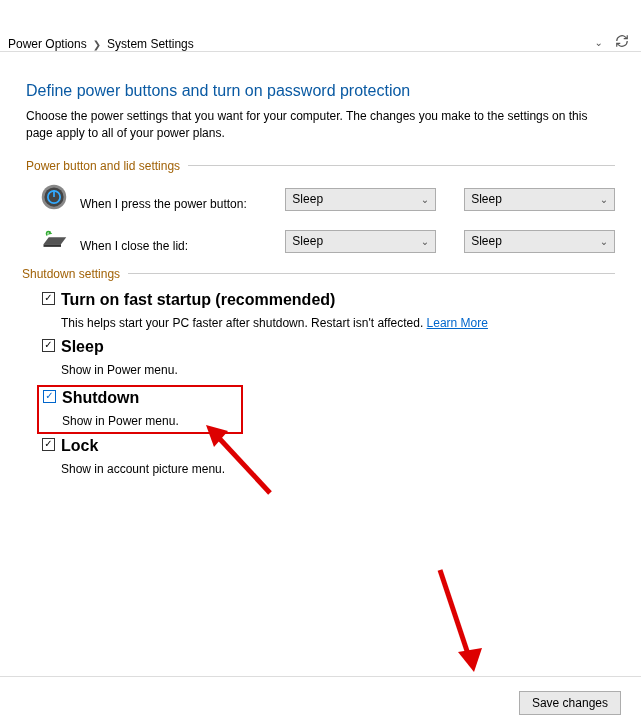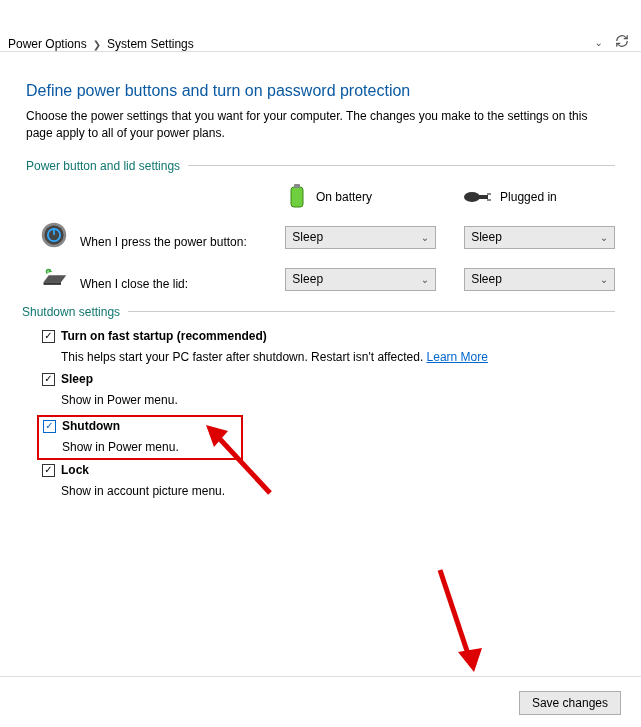--- a/index.html
+++ b/index.html
@@ -51,21 +51,21 @@
     color: #0a5aa3;
     margin: 12px 0 8px 0;
   }
   .desc {
     font-size: 12px;
     line-height: 1.45;
     margin-bottom: 16px;
   }
   .section-label {
     font-size: 12px;
-    color: #0f766e;
+    color: #a16207;
     display: flex;
     align-items: center;
     gap: 8px;
     margin: 4px 0 10px 0;
     white-space: nowrap;
   }
   .section-label .line {
     flex: 1;
     height: 1px;
     background: #ccc;
@@ -123,21 +123,21 @@
     border: 1px solid #333;
     display: inline-flex;
     align-items: center;
     justify-content: center;
     font-size: 10px;
     line-height: 1;
     margin-top: 1px;
     flex-shrink: 0;
   }
   .check-body { }
-  .check-label { font-weight: bold; font-size: 12px; }
+  .check-label { font-weight: bold; font-size: 16px; }
   .check-desc { font-size: 12px; margin-top: 7px; margin-bottom: 4px; }
   .link { color: #0066cc; text-decoration: underline; cursor: pointer; }
   .highlight-box {
     border: 2px solid #d00;
     padding: 2px 4px 4px 4px;
     margin-left: -5px;
     width: 206px;
     margin-bottom: 3px;
   }
   .button-bar {
@@ -195,38 +195,20 @@
 
 <div class="content">
   <h1>Define power buttons and turn on password protection</h1>
   <div class="desc">Choose the power settings that you want for your computer. The changes you make to the settings on this page apply to all of your power plans.</div>
 
   <div class="section-label">
     <span>Power button and lid settings</span>
     <span class="line"></span>
   </div>
 
-  <div class="headers-row">
-    <div class="hdr">
-      <svg width="22" height="28" viewBox="0 0 22 28">
-        <rect x="5" y="4" width="12" height="20" rx="3" fill="#6fcf3f" stroke="#3a8a12"></rect>
-        <rect x="8" y="1" width="6" height="4" rx="1" fill="#888"></rect>
-      </svg>
-      <span>On battery</span>
-    </div>
-    <div class="hdr">
-      <svg width="30" height="18" viewBox="0 0 30 18">
-        <ellipse cx="10" cy="9" rx="8" ry="5" fill="#333"></ellipse>
-        <rect x="16" y="7" width="10" height="4" fill="#333"></rect>
-        <rect x="25" y="5" width="4" height="2" fill="#888"></rect>
-        <rect x="25" y="11" width="4" height="2" fill="#888"></rect>
-      </svg>
-      <span>Plugged in</span>
-    </div>
-  </div>
 
   <div class="grid-row">
     <svg class="row-icon" viewBox="0 0 32 32">
       <circle cx="16" cy="16" r="14" fill="#888"></circle>
         <circle cx="16" cy="16" r="11" fill="#444"></circle>
       <circle cx="16" cy="16" r="7" fill="none" stroke="#3af" stroke-width="2"></circle>
       <line x1="16" y1="8" x2="16" y2="16" stroke="#3af" stroke-width="2"></line>
     </svg>
     <div class="row-label">When I press the power button:</div>
     <div class="dd">

